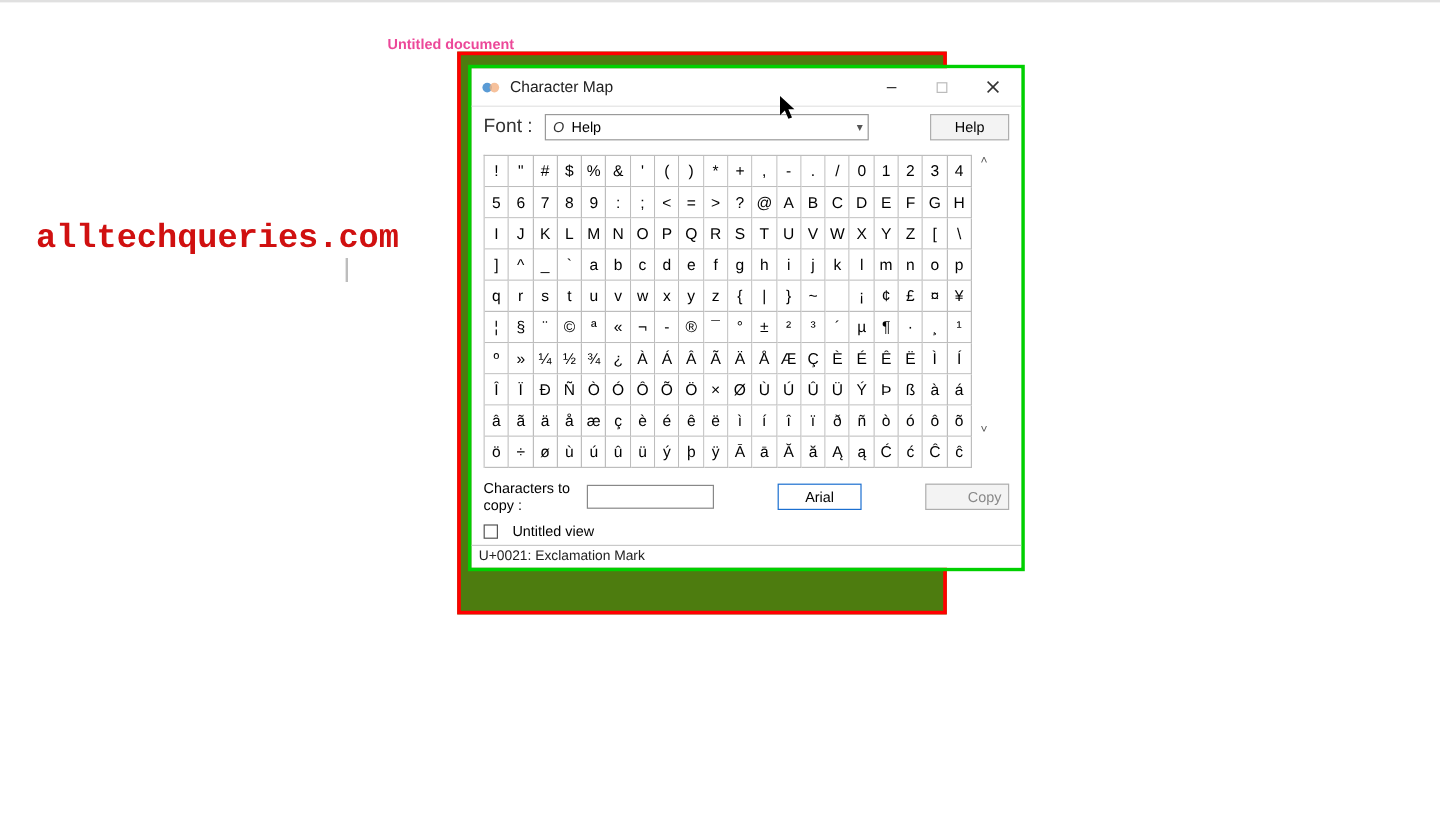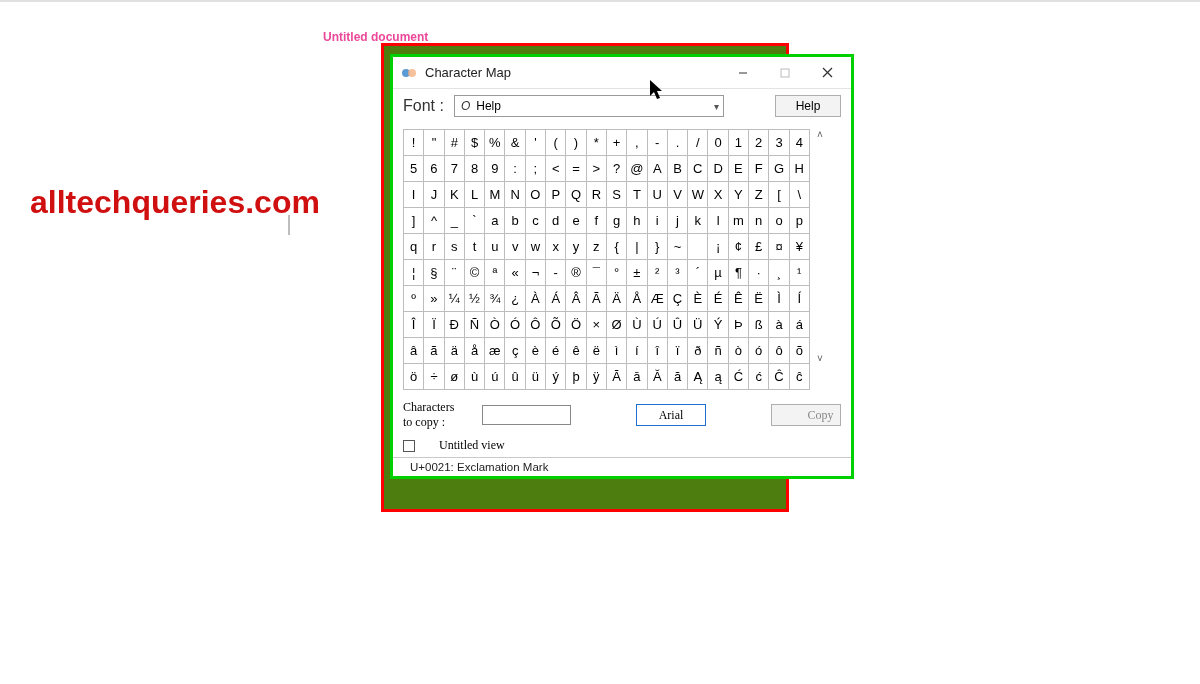--- a/index.html
+++ b/index.html
@@ -11,24 +11,24 @@
       width: 1200px;
       height: 684px;
       position: relative;
       overflow: hidden;
       border-top: 2px solid #e0e0e0;
     }
     .watermark {
       position: absolute;
       left: 30px;
       top: 182px;
-      font-family: Liberation Sans, sans-serif;
+      font-family: Liberation Mono, monospace;
       font-weight: bold;
       color: #d01010;
-      font-size: 32px;
+      font-size: 28px;
     }
     .doc-title {
       position: absolute;
       left: 323px;
       top: 28px;
       font-family: Arial, sans-serif;
       color: #ec4899;
       font-weight: 600;
       font-size: 12px;
     }
@@ -164,40 +164,39 @@
     }
     .scroll-arrow {
       font-size: 10px;
       color: #555;
       text-align: center;
     }
     .copy-row, .adv-row {
       display: flex;
       align-items: center;
       padding: 4px 10px;
-      gap: 24px;
+      gap: 12px;
       font-size: 12px;
-      font-family: Liberation Serif, serif;
     }
     .copy-input {
       width: 154px;
       height: 20px;
       border: 1px solid #888;
       background: #fff;
     }
     .sel-btn { border: 1px solid #1b6fd0; background: #fff; min-width: 70px; }
     .copy-btn { color: #888; min-width: 70px; padding-left: 29px; }
     .checkbox {
       width: 12px; height: 12px;
       border: 1px solid #555;
       display: inline-block;
     }
     .status-row {
       border-top: 1px solid #c9c9c9;
-      padding: 3px 17px;
+      padding: 3px 6px;
       font-size: 11.5px;
       color: #222;
     }
     .mouse-cursor {
       position: absolute;
       left: 650px;
       top: 78px;
       pointer-events: none;
     }
   </style>

